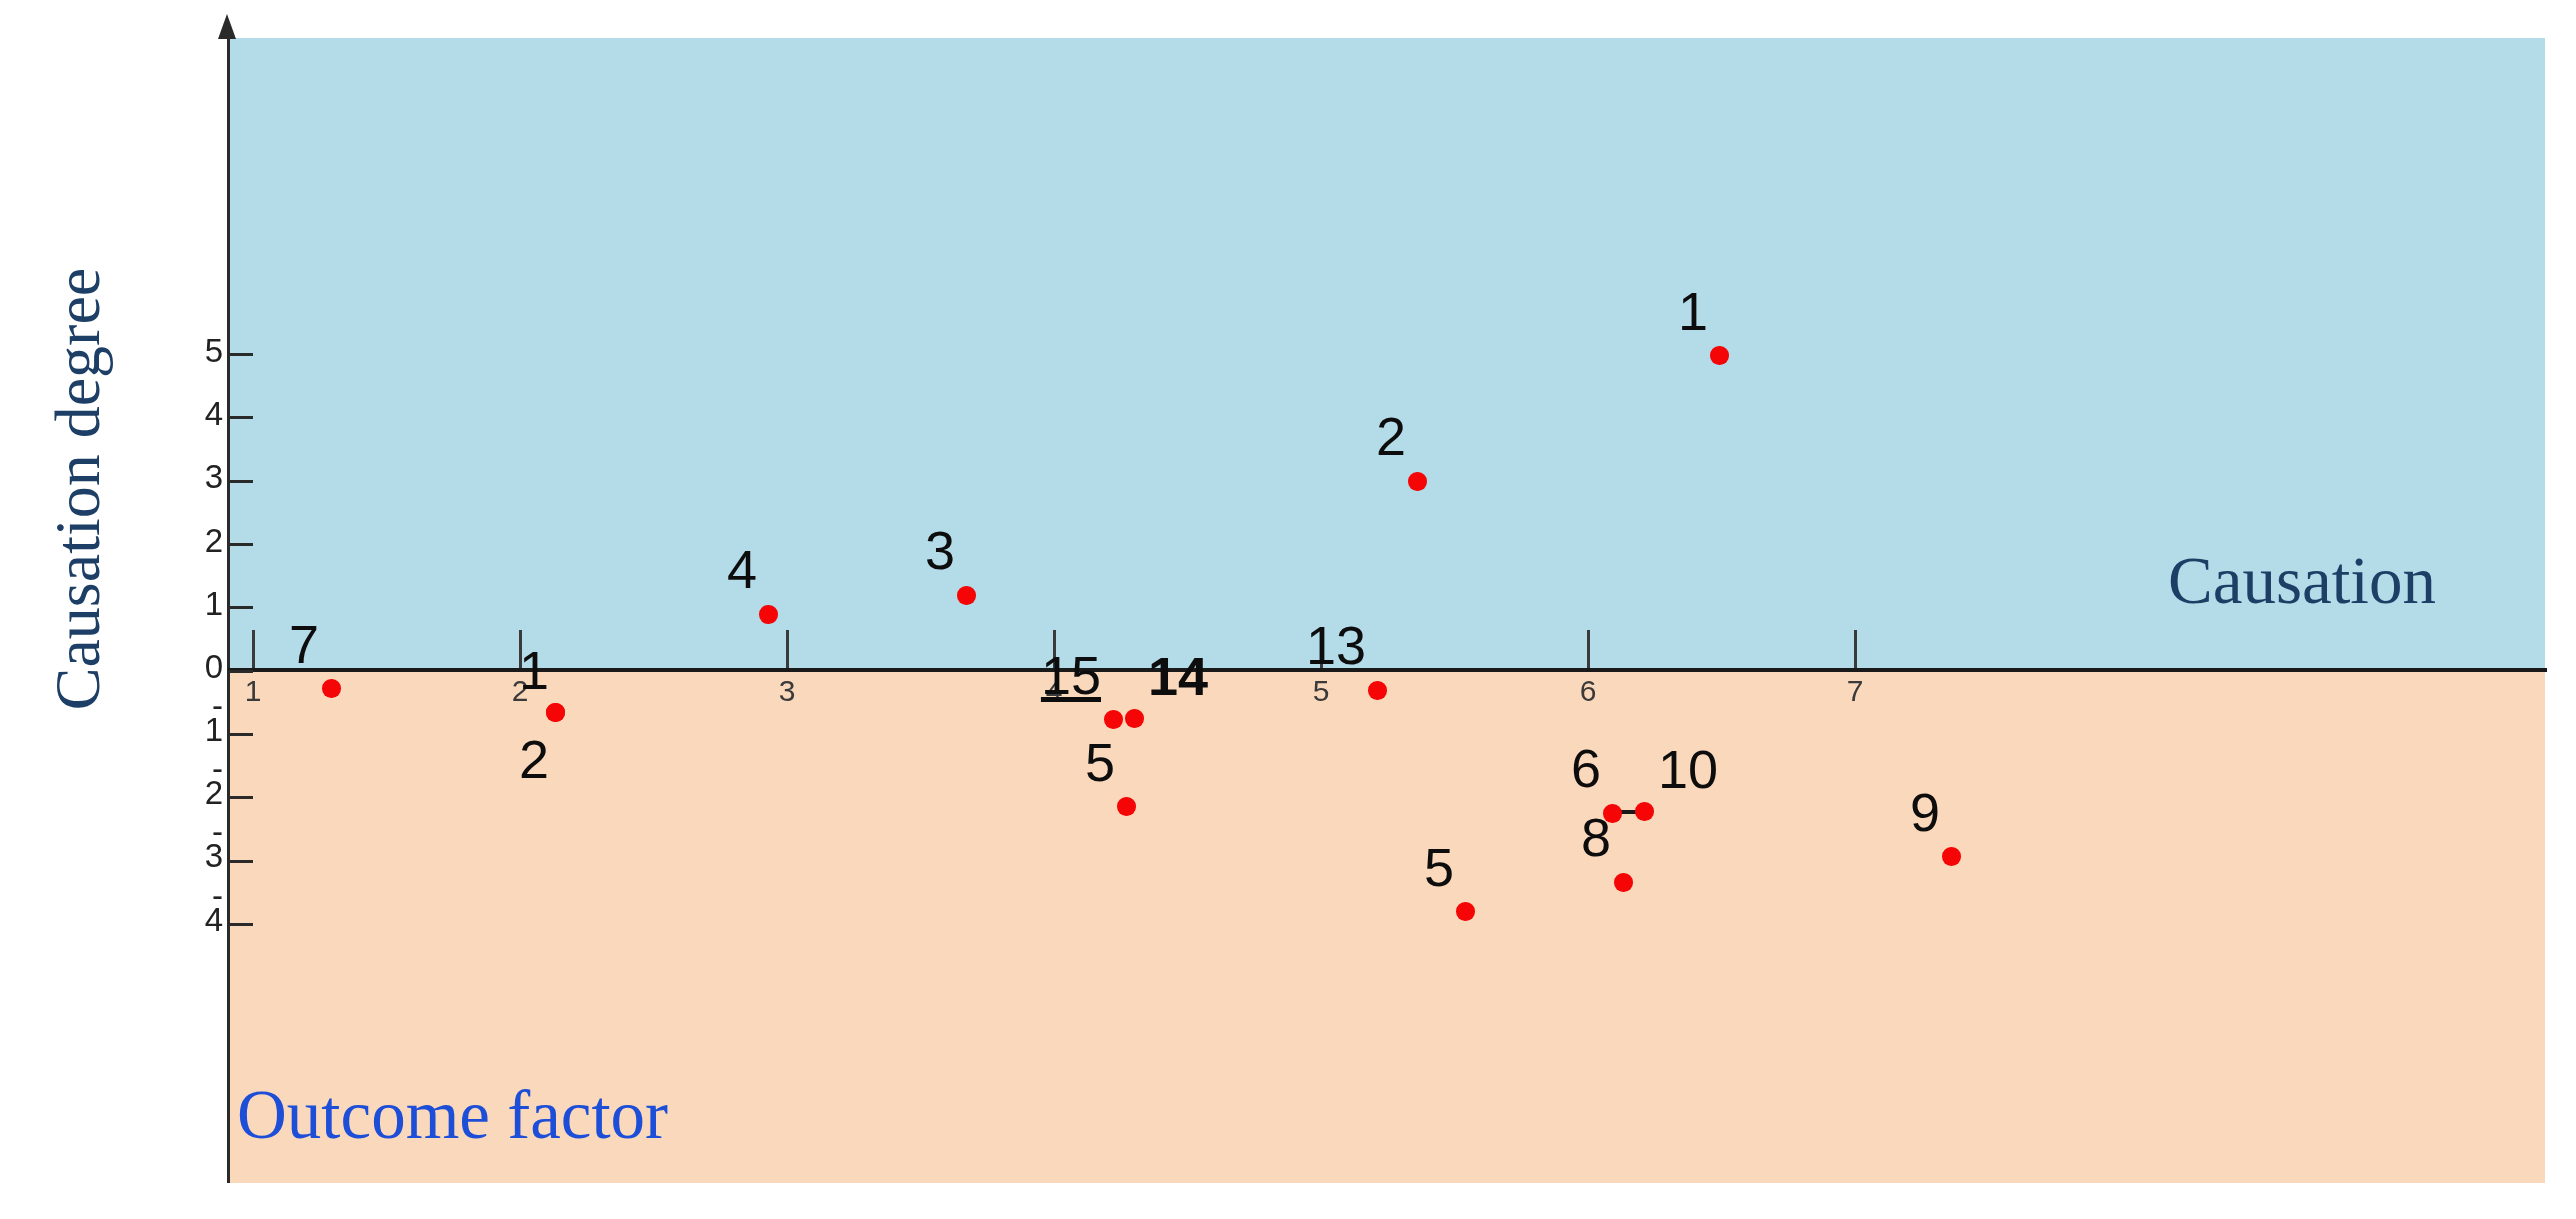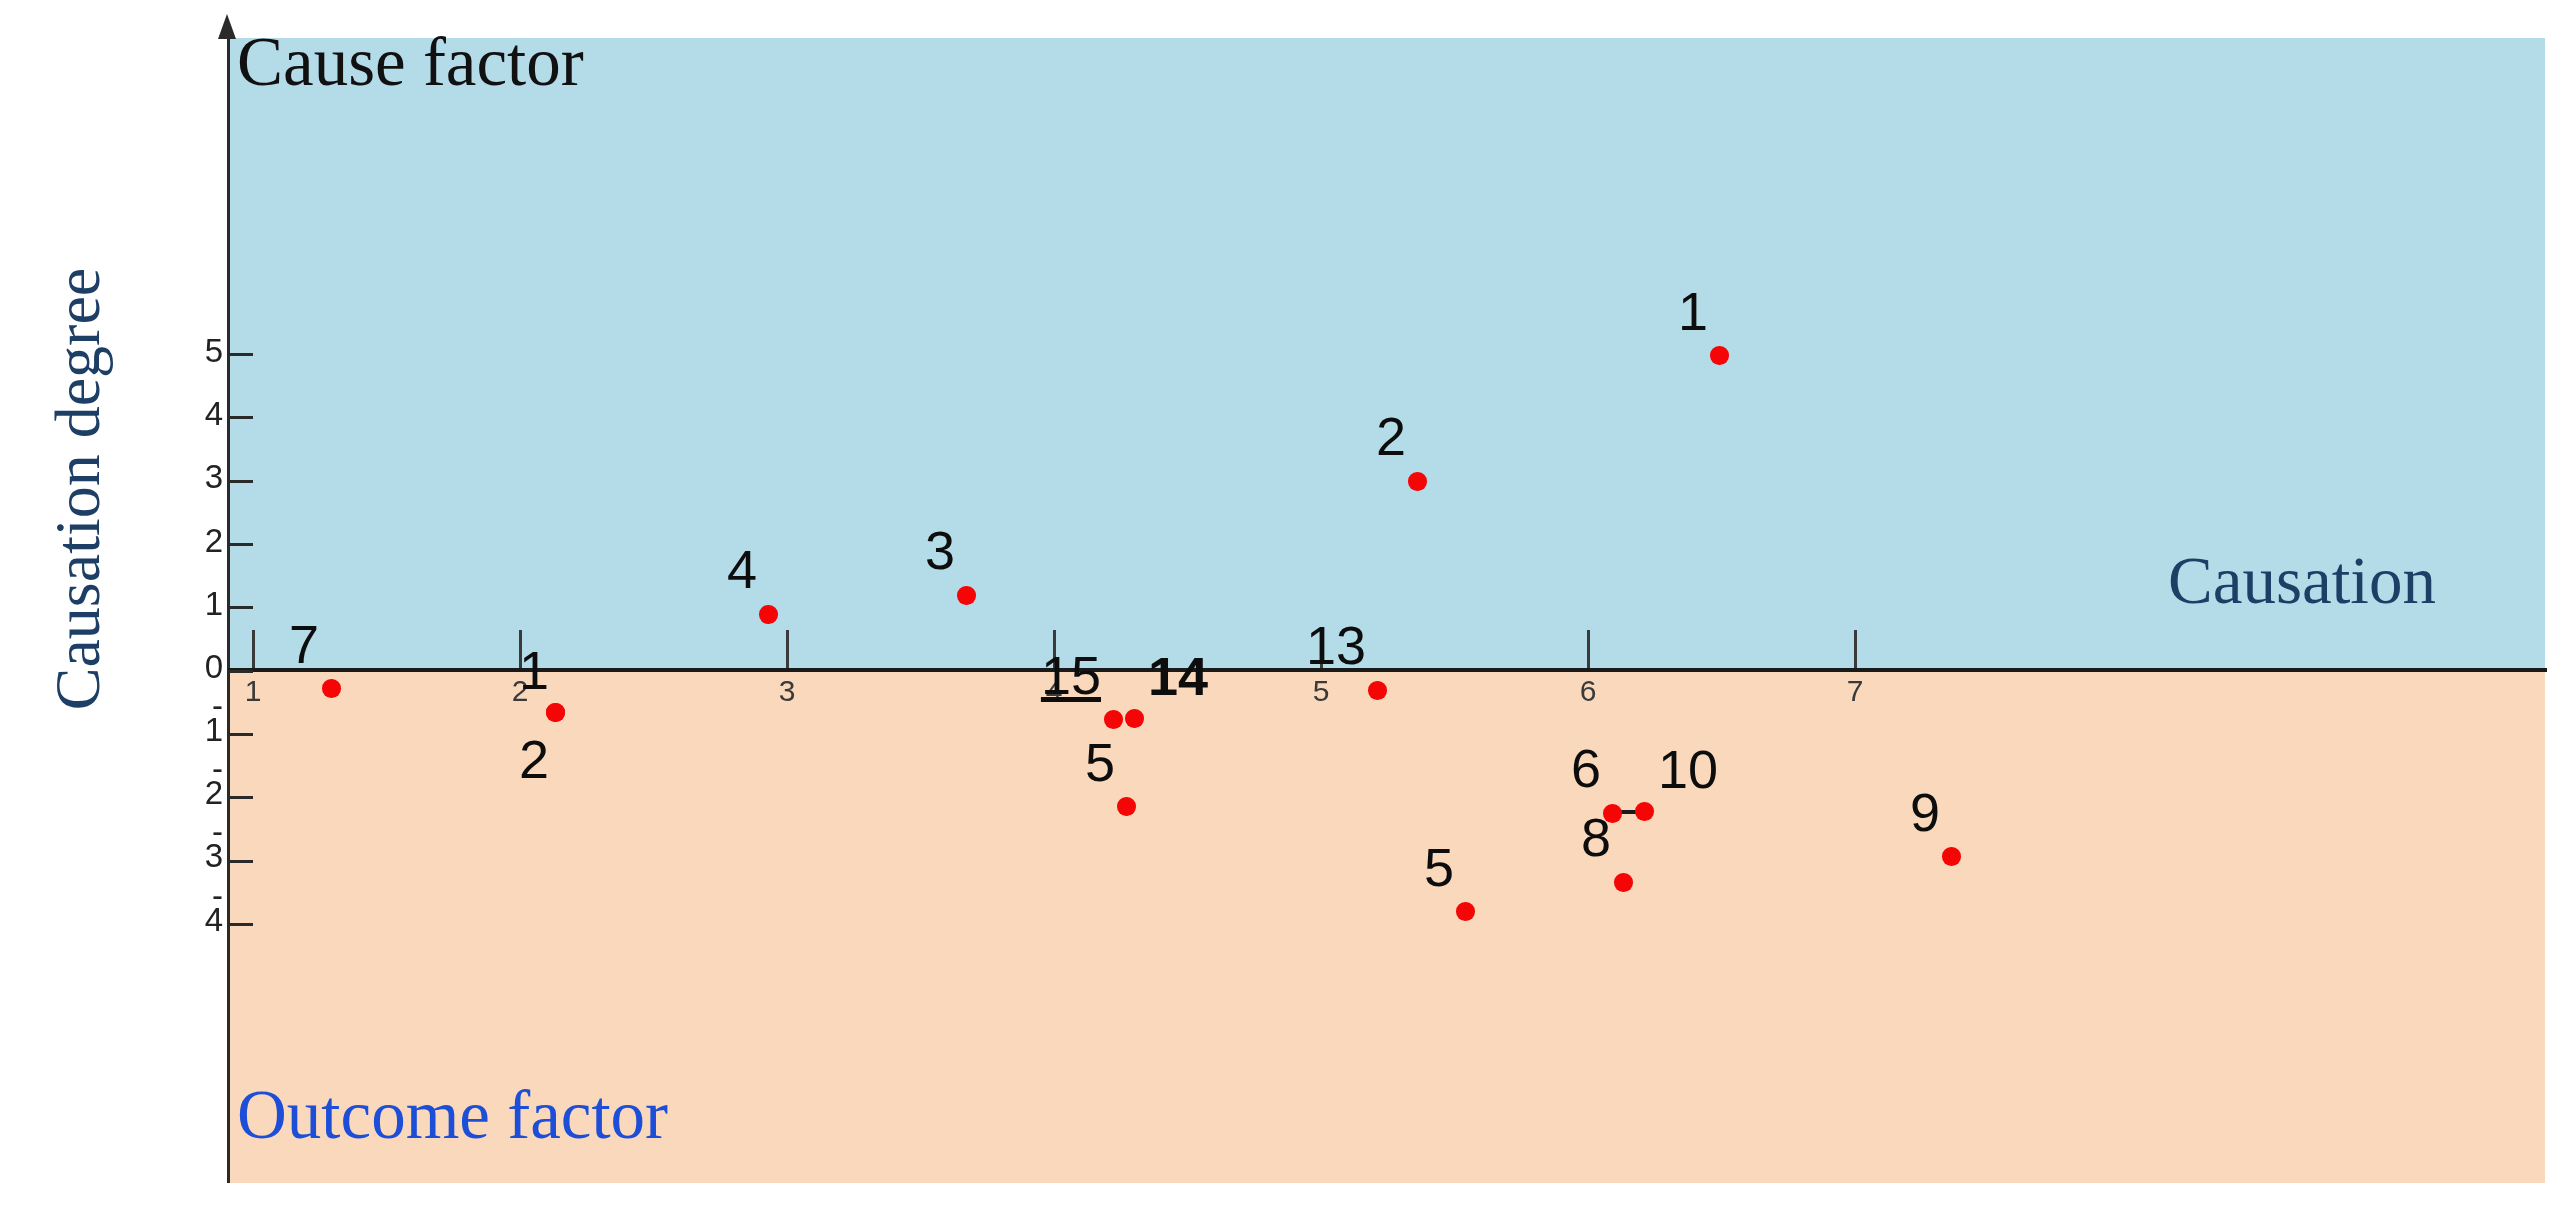--- a/index.html
+++ b/index.html
@@ -221,21 +221,20 @@
       <div class="xtick" style="left: 1053px;"></div>
       <div class="xtick-label" style="left: 1054px;">4</div>
       <div class="xtick" style="left: 1320px;"></div>
       <div class="xtick-label" style="left: 1321px;">5</div>
       <div class="xtick" style="left: 1587px;"></div>
       <div class="xtick-label" style="left: 1588px;">6</div>
       <div class="xtick" style="left: 1854px;"></div>
       <div class="xtick-label" style="left: 1855px;">7</div>
     </div>
 
-  <div id="cause-factor-label">Cause factor</div>
   <div id="outcome-factor-label">Outcome factor</div>
 
   <div id="y-axis-title">Causation degree</div>
   <div id="x-axis-title">Causation</div>
 
   <div id="points-layer">
       <div class="pointlabel" style="left: 1708px; top: 338px; transform: translate(-100%, -100%);">1</div>
       <div class="pointlabel" style="left: 1406px; top: 463px; transform: translate(-100%, -100%);">2</div>
       <div class="pointlabel" style="left: 955px; top: 577px; transform: translate(-100%, -100%);">3</div>
       <div class="pointlabel" style="left: 757px; top: 596px; transform: translate(-100%, -100%);">4</div>

